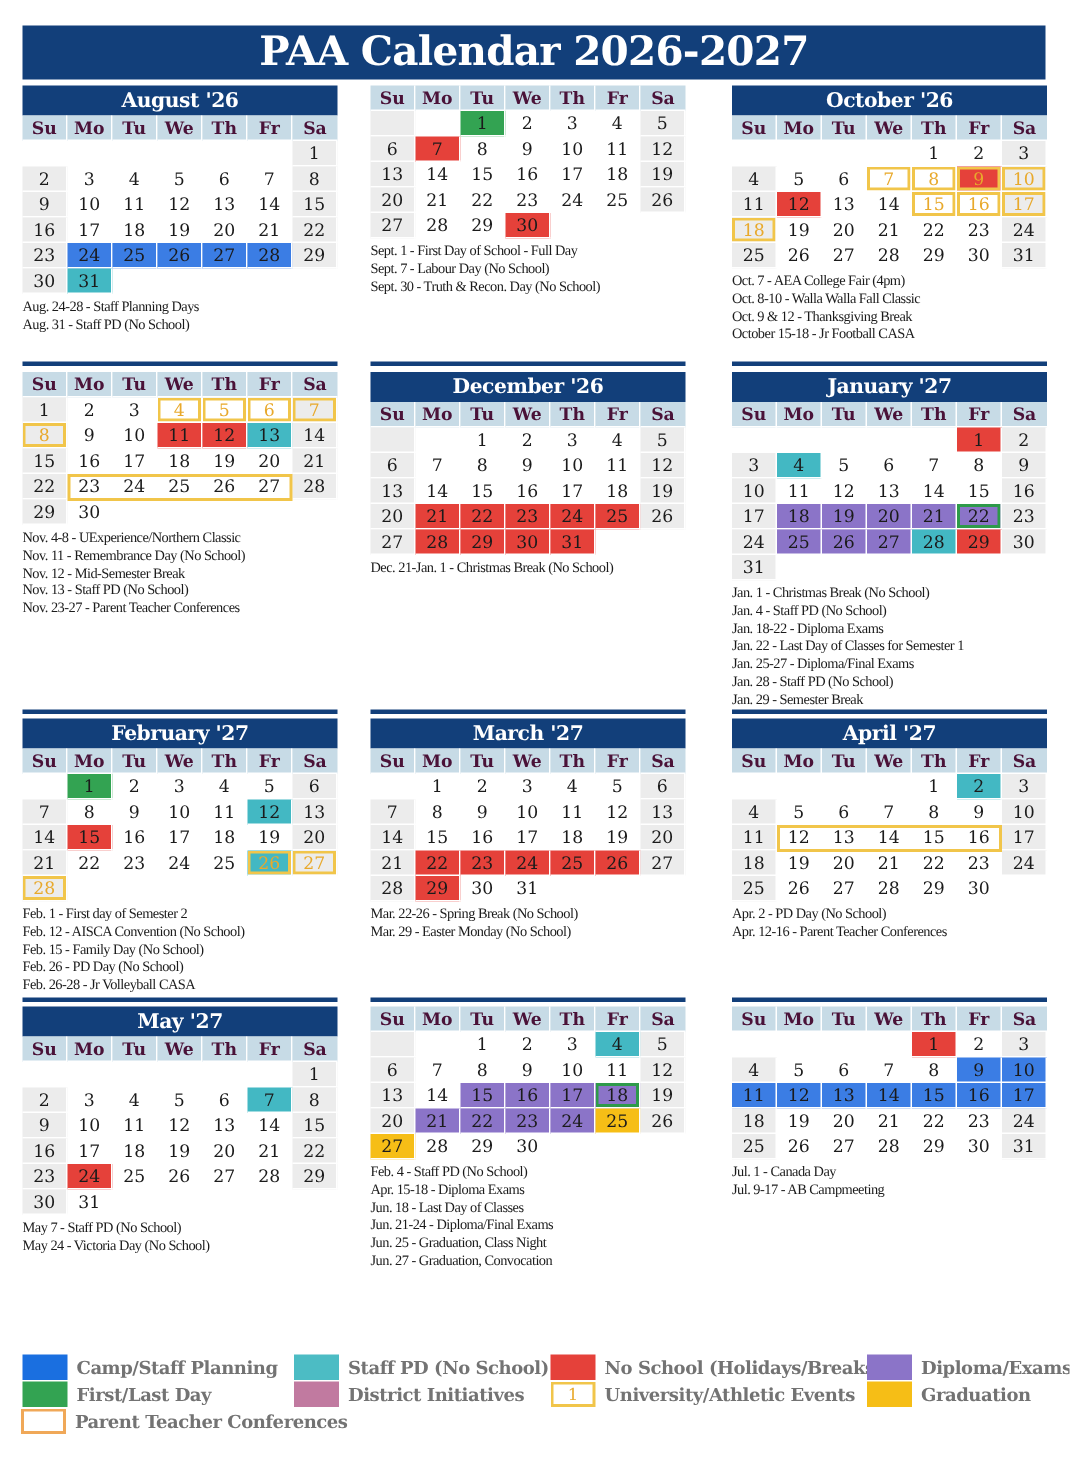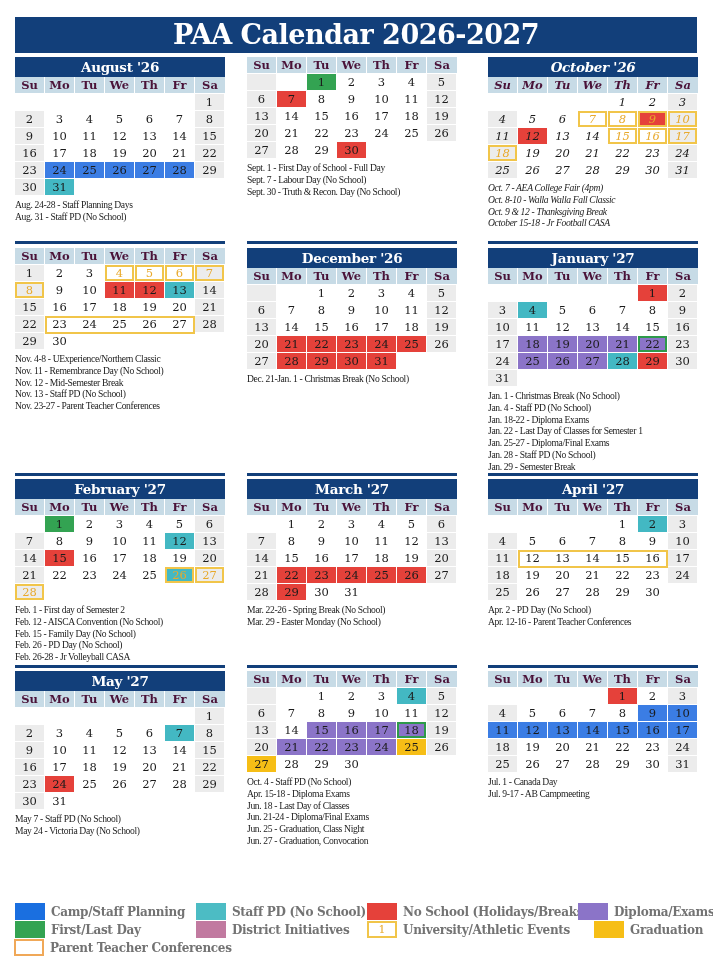--- a/index.html
+++ b/index.html
@@ -166,21 +166,21 @@
           <div class="cell ">29</div>
           <div class="cell red">30</div>
         </div>
       </div>
       <div class="notes">
         <div>Sept. 1 - First Day of School - Full Day</div>
         <div>Sept. 7 - Labour Day (No School)</div>
         <div>Sept. 30 - Truth &amp; Recon. Day (No School)</div>
       </div>
     </div>
-    <div class="month" style="left: 488px; top: 57px; font-style: italic;">
+    <div class="month" style="left: 488px; top: 57px;">
       <div class="month-head">October '26</div>
       <div class="dow-row">
         <div class="dow">Su</div>
         <div class="dow">Mo</div>
         <div class="dow">Tu</div>
         <div class="dow">We</div>
         <div class="dow">Th</div>
         <div class="dow">Fr</div>
         <div class="dow">Sa</div>
       </div>
@@ -728,21 +728,21 @@
           <div class="cell we">26</div>
         </div>
         <div class="week-row">
           <div class="cell gold">27</div>
           <div class="cell ">28</div>
           <div class="cell ">29</div>
           <div class="cell ">30</div>
         </div>
       </div>
       <div class="notes">
-        <div>Oct. 4 - Staff PD (No School)</div>
+        <div>Feb. 4 - Staff PD (No School)</div>
         <div>Apr. 15-18 - Diploma Exams</div>
         <div>Jun. 18 - Last Day of Classes</div>
         <div>Jun. 21-24 - Diploma/Final Exams</div>
         <div>Jun. 25 - Graduation, Class Night</div>
         <div>Jun. 27 - Graduation, Convocation</div>
       </div>
     </div>
     <div class="month" style="left: 488px; top: 671px;">
       <div class="dow-row">
         <div class="dow">Su</div>
@@ -839,21 +839,21 @@
     <span class="legend-label">First/Last Day</span>
   </div>
   <div class="legend-item" style="left:196px; top:921px;">
     <span class="swatch" style="background:#c17aa0;"></span>
     <span class="legend-label">District Initiatives</span>
   </div>
   <div class="legend-item" style="left:367px; top:921px;">
     <span class="swatch" style="background:#fff; box-shadow: inset 0 0 0 2px #f1c54a; color:#e8a92c; font-size:11px; text-align:center; line-height:17px;">1</span>
     <span class="legend-label">University/Athletic Events</span>
   </div>
-  <div class="legend-item" style="left:578px; top:921px;margin-left:16px;">
+  <div class="legend-item" style="left:578px; top:921px;">
     <span class="swatch" style="background:#f6be16;"></span>
     <span class="legend-label">Graduation</span>
   </div>
   <div class="legend-item" style="left:14px; top:939px;">
     <span class="swatch" style="background:#fff; box-shadow: inset 0 0 0 2px #f0a858; width:30px;"></span>
     <span class="legend-label">Parent Teacher Conferences</span>
   </div>
 </div>
 
 </body></html>

